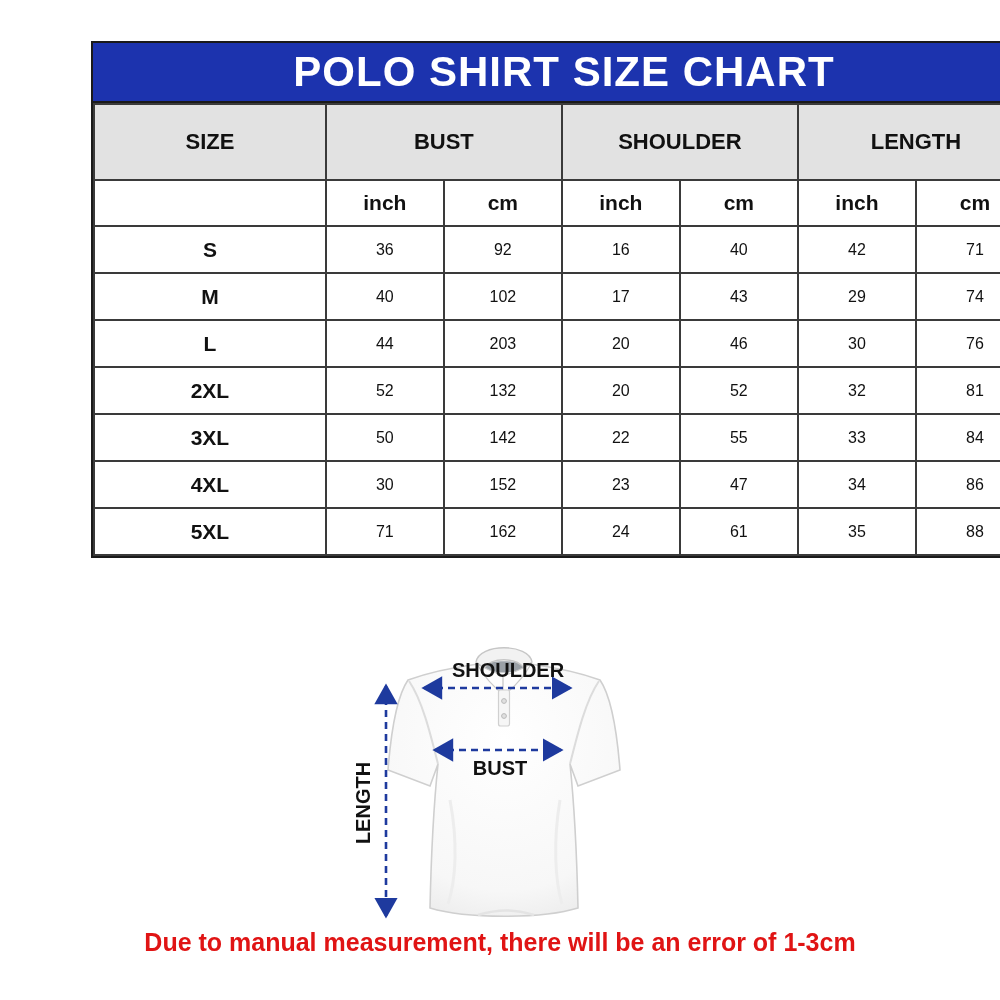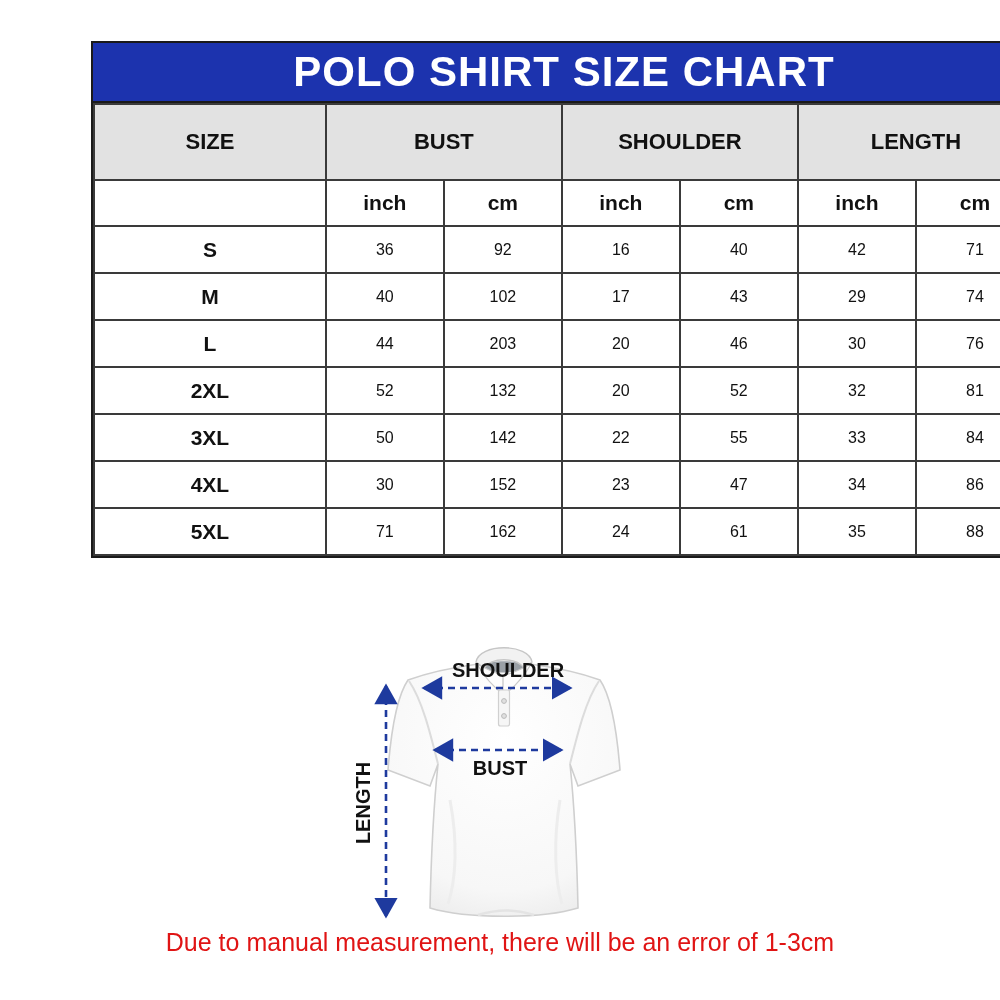--- a/index.html
+++ b/index.html
@@ -83,21 +83,21 @@
     font-weight:bold;
     font-size:20px;
     fill:#111;
   }
   .note{
     position:absolute;
     left:0; top:928px;
     width:1000px;
     text-align:center;
     color:var(--note_red,#e01414);
-    font-weight:normal;
+    font-weight:bold;
     font-size:25px;
   }
 </style>
 </head>
 <body>
 
 <div class="chart-box">
   <div class="title-bar">POLO SHIRT SIZE CHART</div>
   <table class="size-table">
     <colgroup>

